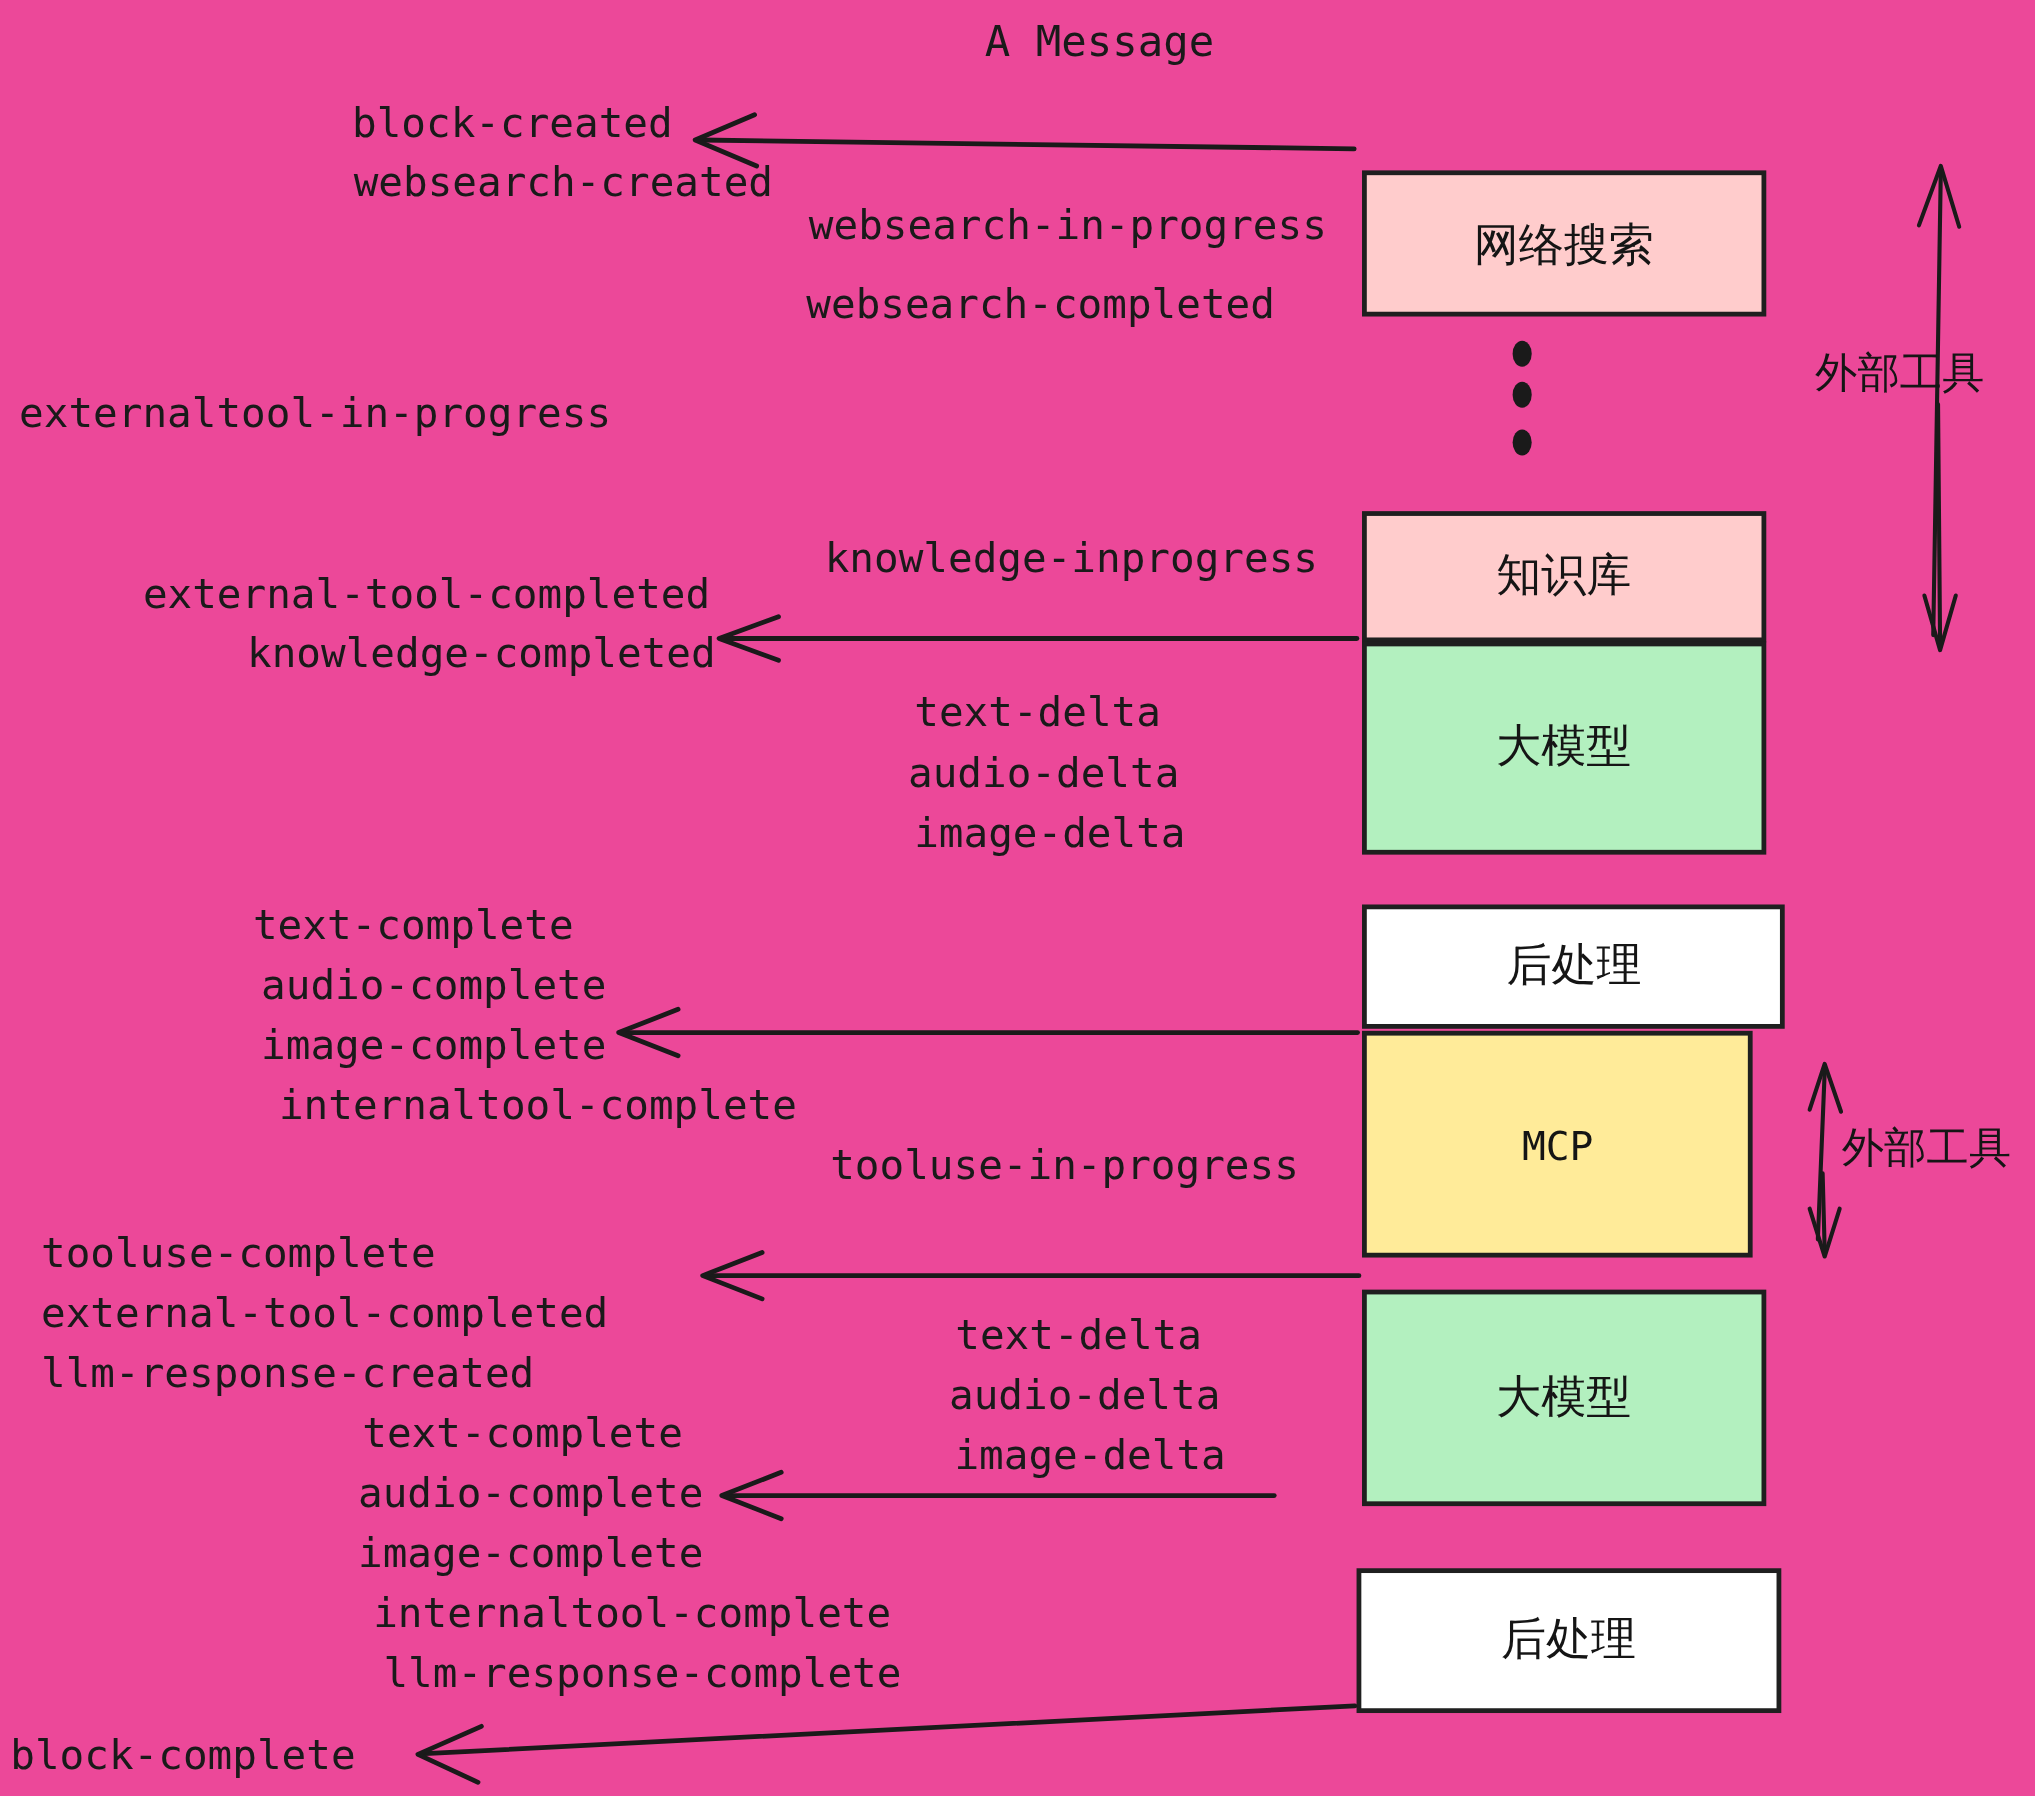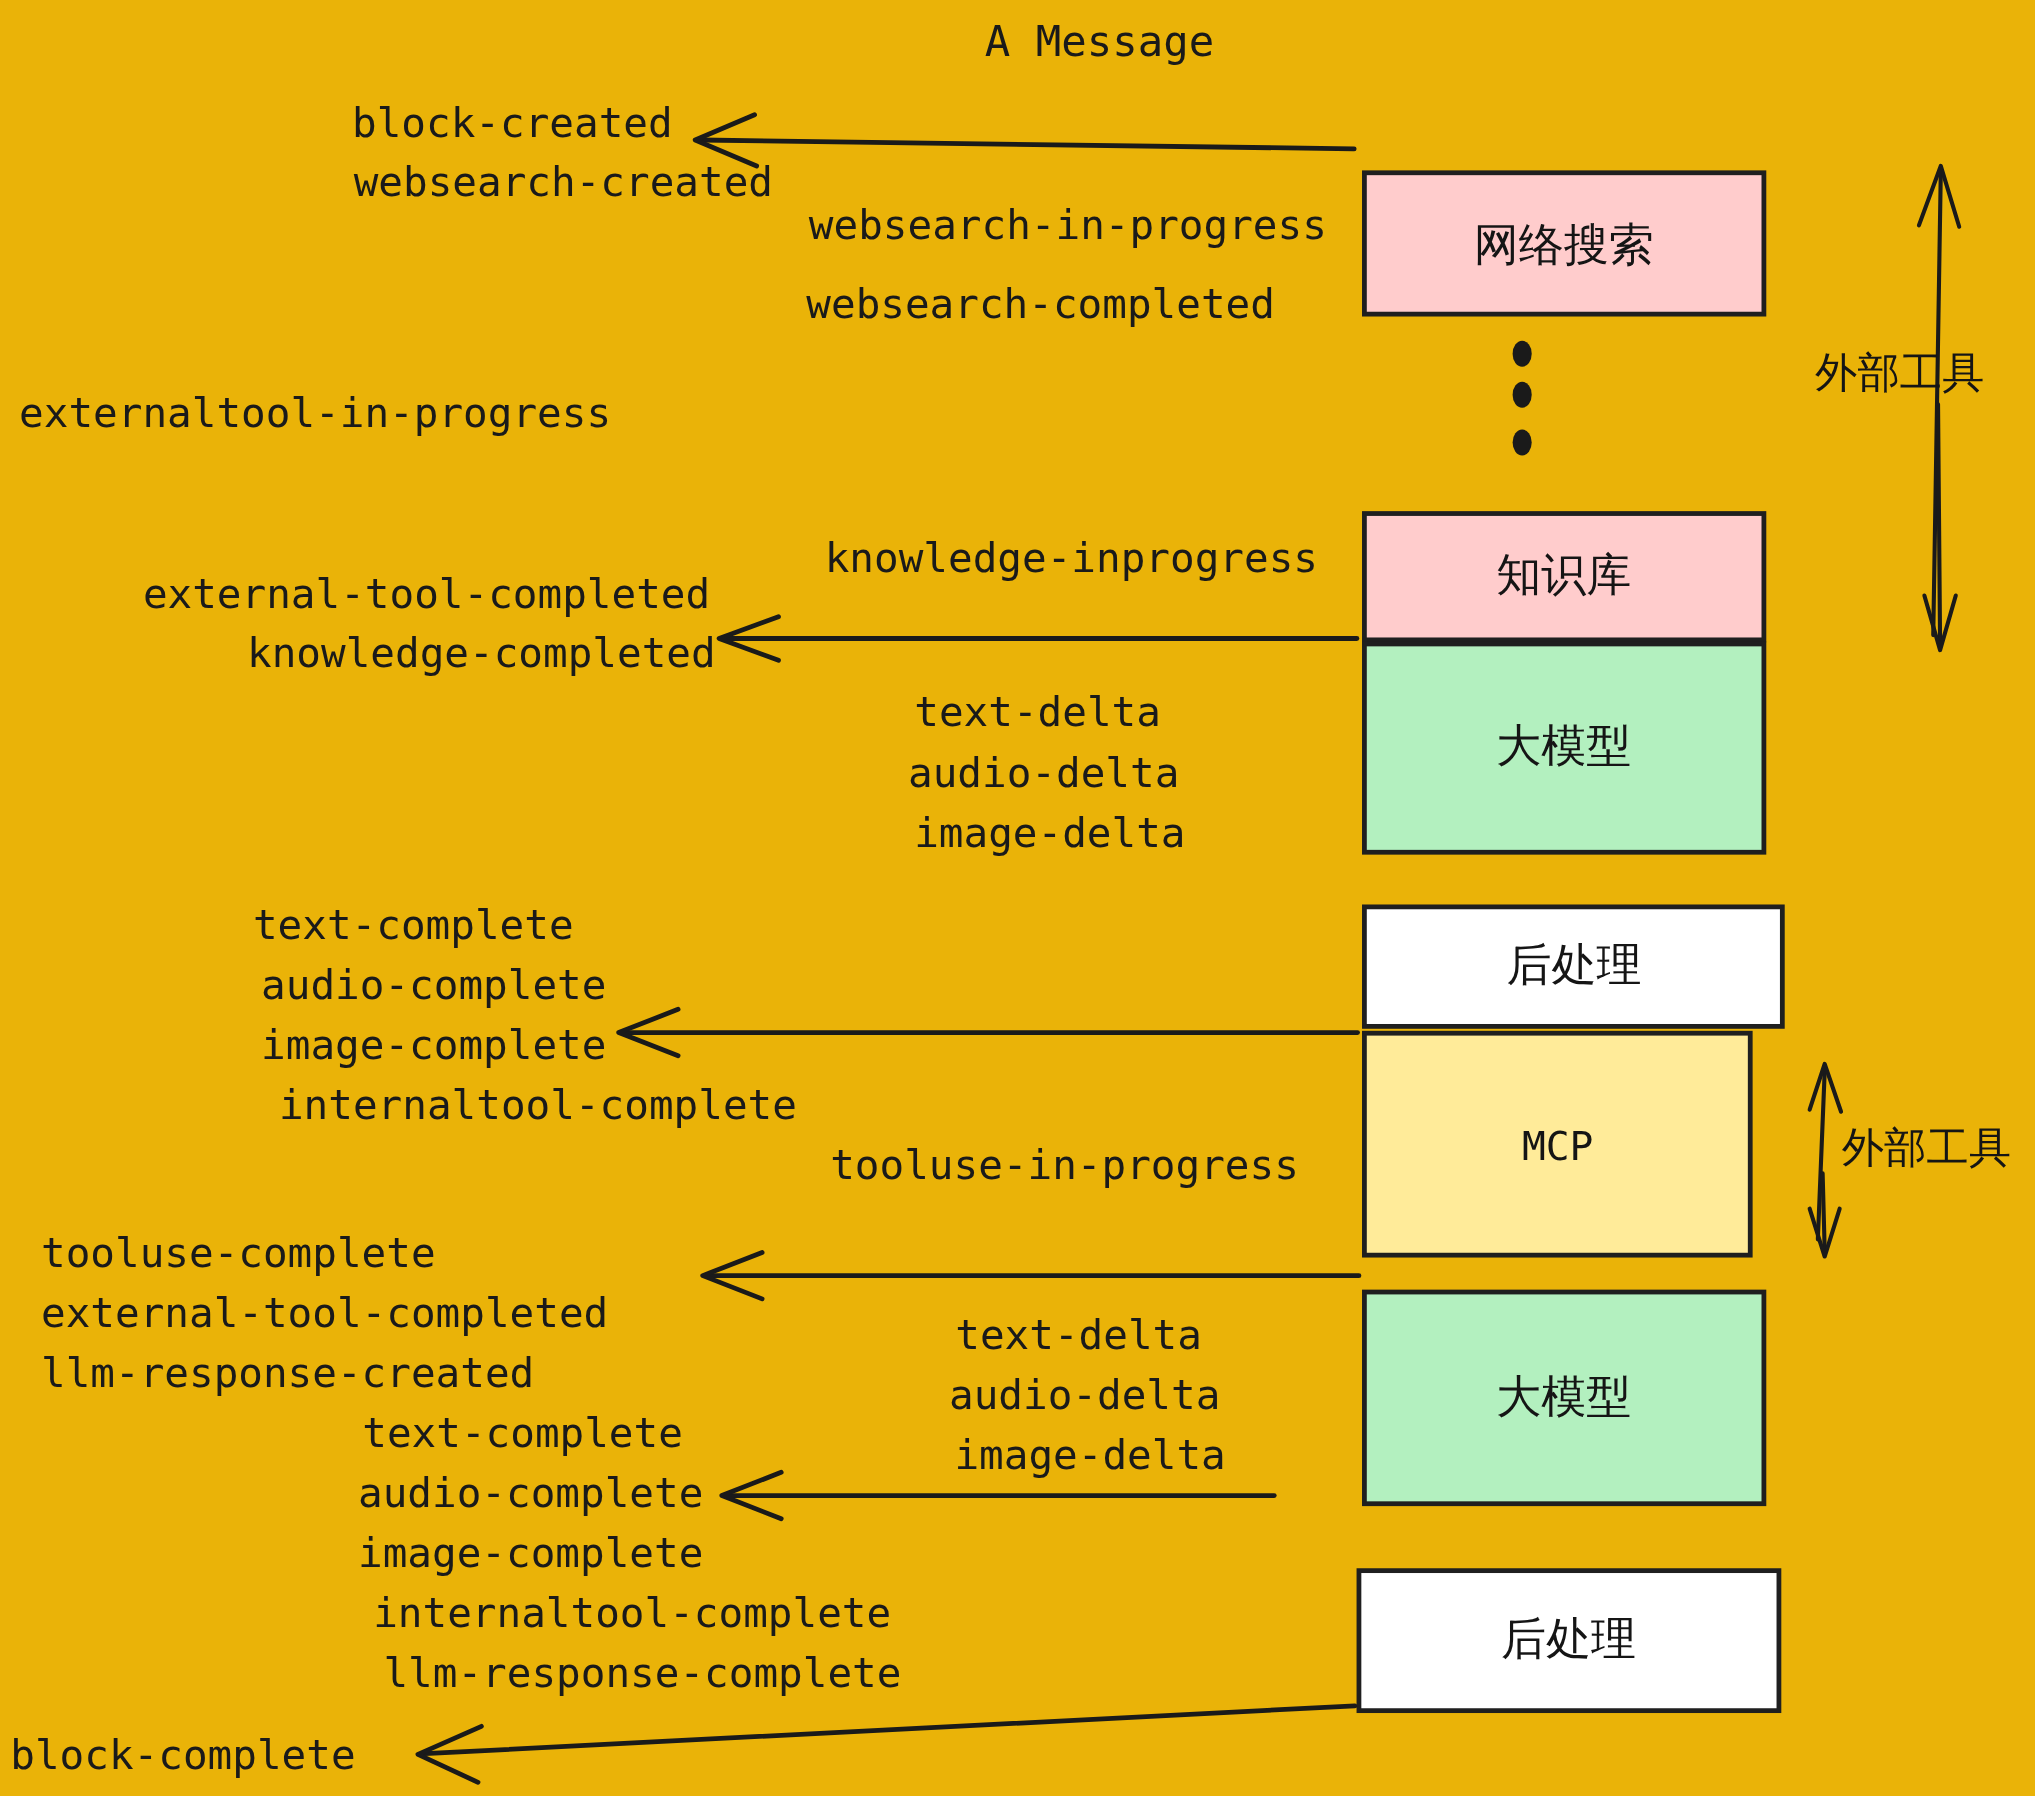--- a/index.html
+++ b/index.html
@@ -7,21 +7,21 @@
     padding: 0;
     background: #ffffff;
   }
   body {
     font-family: "DejaVu Sans Mono", monospace;
   }
   #stage {
     position: relative;
     width: 2035px;
     height: 1796px;
-    background: #eab308;
+    background: #ec4899;
     overflow: hidden;
   }
   svg#diagram {
     position: absolute;
     left: 0;
     top: 0;
     width: 2035px;
     height: 1796px;
   }
   .evt {

